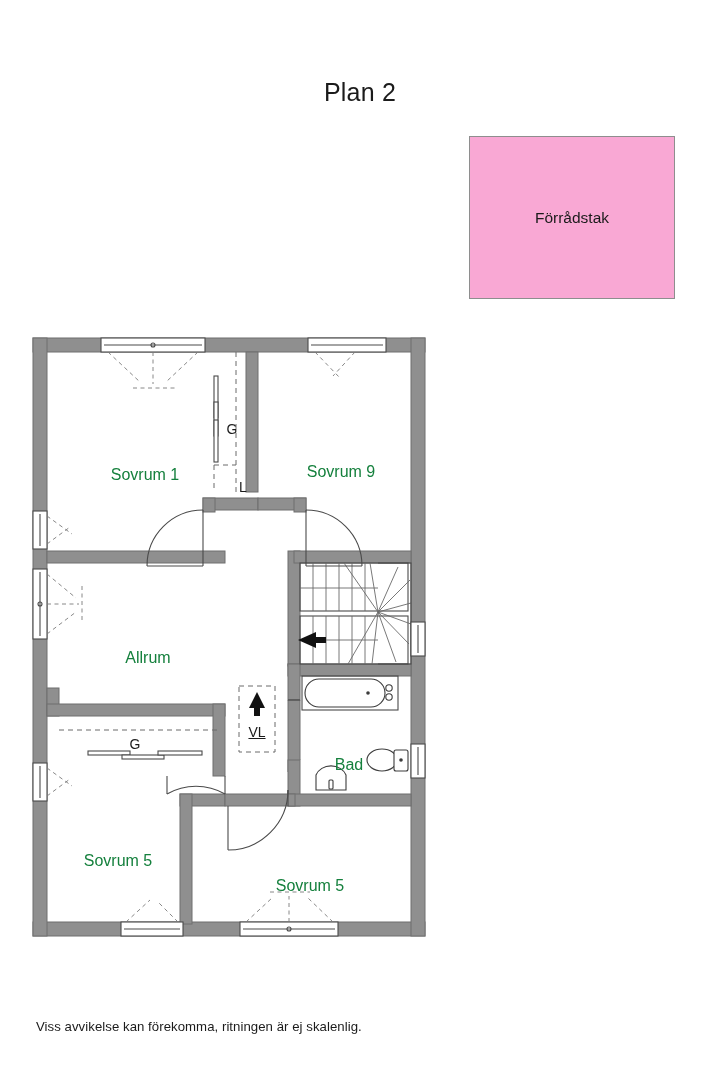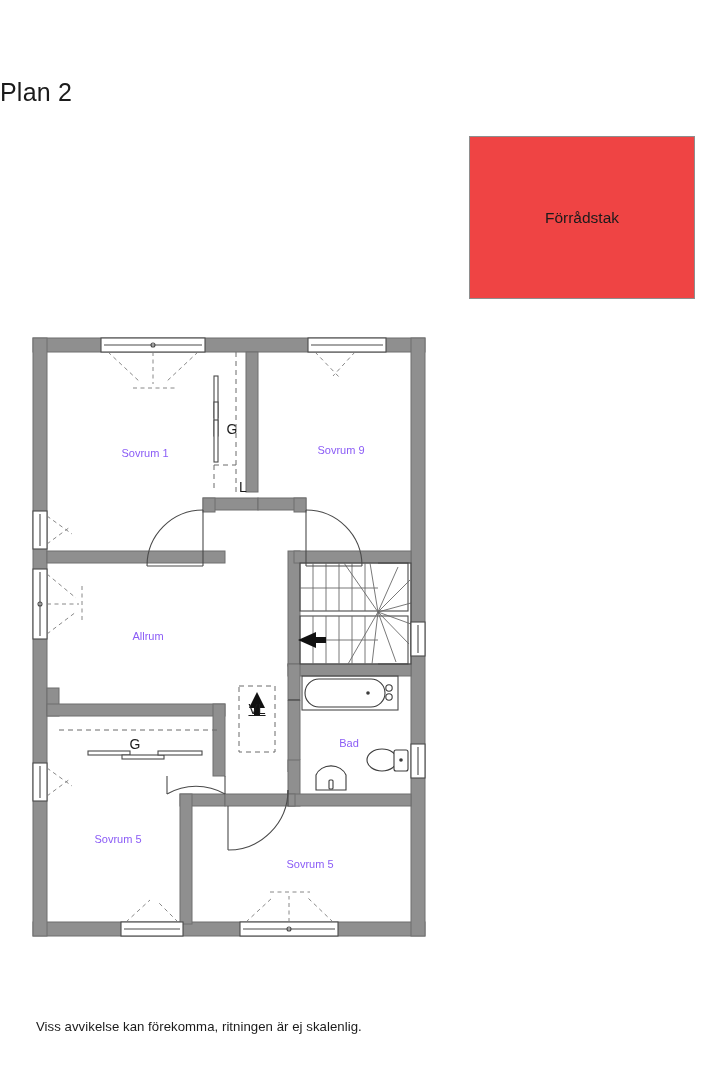--- a/index.html
+++ b/index.html
@@ -17,36 +17,36 @@
     color: #1d1d1d;
     -webkit-font-smoothing: antialiased;
   }
 
   
   #page-title {
     position: absolute;
     left: 0;
     top: 78px;
     width: 720px;
-    text-align: left;
+    text-align: center;
     font-size: 25px;
     font-weight: 400;
     letter-spacing: 0.2px;
     color: #1b1b1b;
   }
 
   
   #annex-box {
     position: absolute;
     left: 469px;
     top: 136px;
-    width: 226px;
+    width: 206px;
     height: 163px;
     border: 1px solid #8e8e8e;
-    background: #ef4444;
+    background: #f9a8d4;
     box-sizing: border-box;
   }
   #annex-label {
     position: absolute;
     left: 0;
     top: 50%;
     width: 100%;
     transform: translateY(-50%);
     text-align: center;
     font-size: 15.5px;
@@ -69,25 +69,26 @@
     top: 975px;
     font-size: 13.2px;
     color: #1b1b1b;
     letter-spacing: 0.05px;
     margin-top: 44px;
   }
 
   
   .room-label {
     position: absolute;
-    font-size: 11px;
-    color: #8b5cf6;
+    font-size: 16px;
+    color: #15803d;
     white-space: nowrap;
     transform: translate(-50%, -50%);
     pointer-events: none;
+    margin-top: 22px;
   }
   .marker-label {
     position: absolute;
     font-size: 14px;
     color: #1b1b1b;
     white-space: nowrap;
     transform: translate(-50%, -50%);
     pointer-events: none;
   }
 </style>
@@ -343,16 +344,16 @@
   <span class="room-label" style="left:145px; top:453px;">Sovrum 1</span>
   <span class="room-label" style="left:341px; top:450px;">Sovrum 9</span>
   <span class="room-label" style="left:148px; top:636px;">Allrum</span>
   <span class="room-label" style="left:118px; top:839px;">Sovrum 5</span>
   <span class="room-label" style="left:310px; top:864px;">Sovrum 5</span>
   <span class="room-label" style="left:349px; top:743px;">Bad</span>
 
   <span class="marker-label" style="left:232px; top:429px;">G</span>
   <span class="marker-label" style="left:243px; top:487px;">L</span>
   <span class="marker-label" style="left:135px; top:744px;">G</span>
-  <span class="marker-label" style="left:257px; top:709px;text-decoration:underline;">VL</span>
+  <span class="marker-label" style="left:257px; top:732px;text-decoration:underline;">VL</span>
 </div>
 
 <div id="footer-note">Viss avvikelse kan förekomma, ritningen är ej skalenlig.</div>
 
 </body></html>

